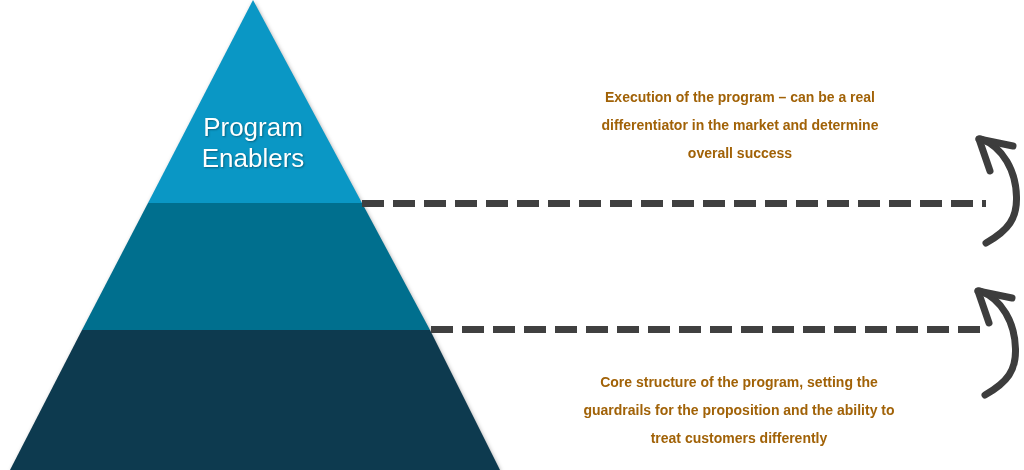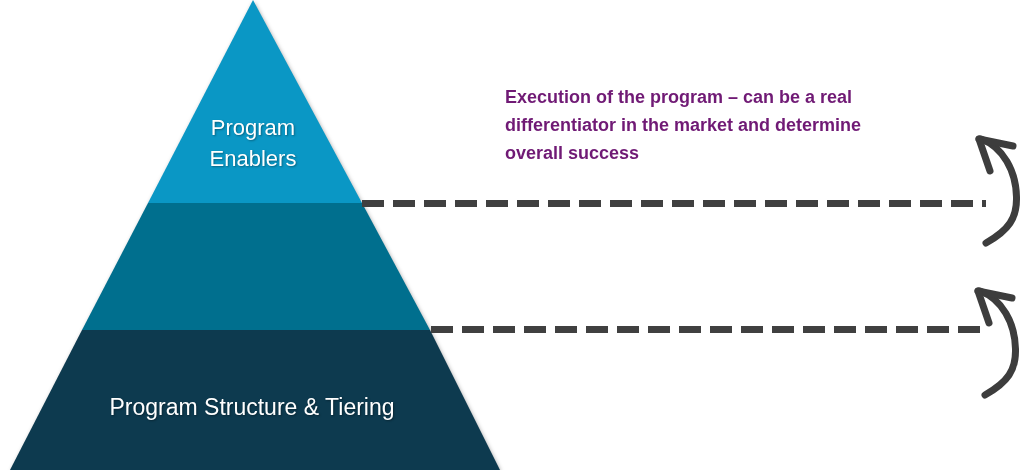--- a/index.html
+++ b/index.html
@@ -19,21 +19,21 @@
     position: absolute;
     left: 0; top: 0;
     filter: drop-shadow(1px 2px 2px rgba(0,0,0,0.35));
   }
 
   .tier-label {
     position: absolute;
     color: #ffffff;
     text-align: center;
     white-space: pre-line;
-    font-size: 22px;
+    font-size: 26px;
     line-height: 31px;
     text-shadow: 1px 1px 2px rgba(0,0,0,0.35);
   }
   .tier-label.t1 { left: 153px; top: 112px; width: 200px; }
   .tier-label.t2 { left: 105px; top: 247px; width: 300px; }
   .tier-label.t3 { left: 52px;  top: 392px; width: 400px; font-size: 23px; }
 
   
   .dash-line {
     position: absolute;
@@ -43,25 +43,25 @@
       #404040 0px, #404040 22px,
       transparent 22px, transparent 31px
     );
   }
   .dash-line.d1 { left: 362px; top: 200px; width: 624px; }
   .dash-line.d2 { left: 431px; top: 326px; width: 556px; }
 
   
   .annotation {
     position: absolute;
-    color: #701a75;
+    color: #a16207;
     font-weight: 700;
-    font-size: 18px;
+    font-size: 14px;
     line-height: 28px;
-    text-align: left;
+    text-align: center;
     white-space: pre-line;
   }
   .annotation.a1 { left: 505px; top: 83px;  width: 470px; }
   .annotation.a2 { left: 505px; top: 241px; width: 470px; }
   .annotation.a3 { left: 498px; top: 368px; width: 482px; }
 
   
   .arrow {
     position: absolute;
     width: 50px;
@@ -83,28 +83,30 @@
 <div class="canvas">
 
   <svg class="pyramid-svg" width="560" height="470" viewBox="0 0 560 470" aria-hidden="true">
     <polygon points="253,0 362,203 148,203" fill="#0a97c5"></polygon>
     <polygon points="148,203 362,203 430,330 82,330" fill="#006f8e"></polygon>
     <polygon points="82,330 430,330 500,470 10,470" fill="#0d3a4f"></polygon>
   </svg>
 
   <div class="tier-label t1">Program
 Enablers</div>
-  <div class="tier-label t3">Program Structure &amp; Tiering</div>
 
   <div class="dash-line d1"></div>
   <div class="dash-line d2"></div>
 
   <div class="annotation a1">Execution of the program – can be a real
 differentiator in the market and determine
 overall success</div>
+  <div class="annotation a3">Core structure of the program, setting the
+guardrails for the proposition and the ability to
+treat customers differently</div>
 
   <svg class="arrow ar1" viewBox="0 0 50 116" aria-hidden="true">
     <path d="M 15 110 C 38 97, 46 85, 45.5 64 C 45 38, 32 14, 10 6"></path>
     <path d="M 8 6 L 42 13"></path>
     <path d="M 8 6 L 19 38"></path>
   </svg>
   <svg class="arrow ar2" viewBox="0 0 50 116" aria-hidden="true">
     <path d="M 15 110 C 38 97, 46 85, 45.5 64 C 45 38, 32 14, 10 6"></path>
     <path d="M 8 6 L 42 13"></path>
     <path d="M 8 6 L 19 38"></path>

